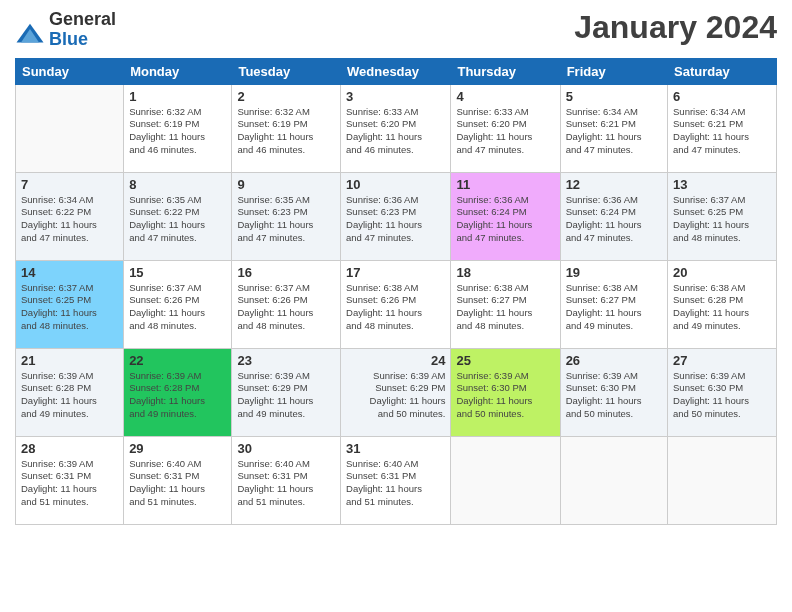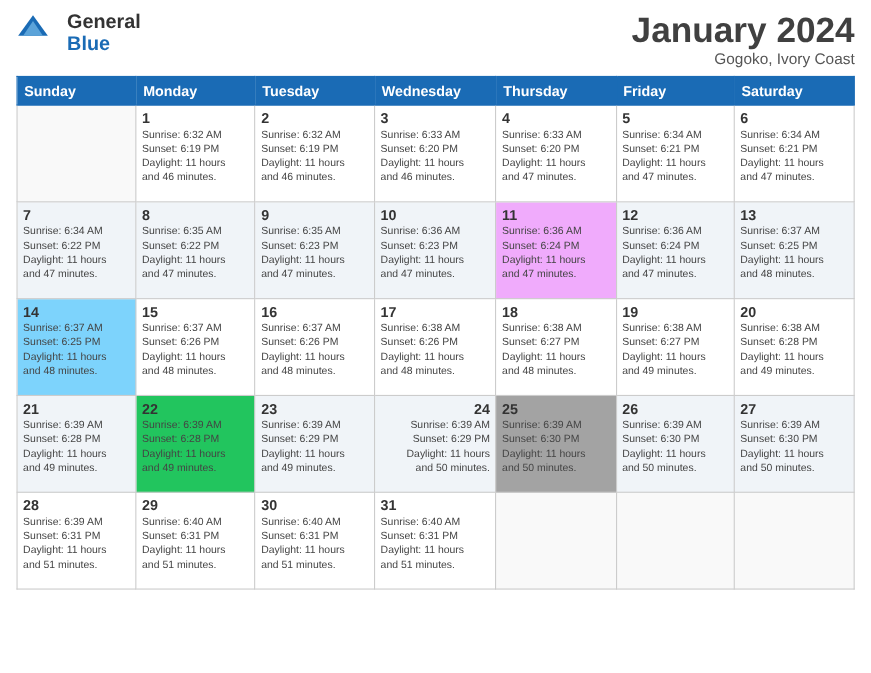--- a/index.html
+++ b/index.html
@@ -17,22 +17,22 @@
       padding: 10px 15px;
     }
     .header {
       display: flex;
       justify-content: space-between;
       align-items: flex-start;
       margin-bottom: 8px;
     }
     .logo {
       display: flex;
-      align-items: flex-start;
-      gap: 16px;
+      align-items: flex-end;
+      gap: 4px;
     }
     .logo-text {
       display: flex;
       flex-direction: column;
       line-height: 1.1;
     }
     .logo-general {
       font-size: 18px;
       font-weight: bold;
       color: #333;
@@ -107,21 +107,20 @@
         <polygon points="20,5 38,30 2,30" fill="#1a6bb5"></polygon>
         <polygon points="20,12 32,30 8,30" fill="#5ba3d9"></polygon>
       </svg>
       <div class="logo-text">
         <span class="logo-general">General</span>
         <span class="logo-blue">Blue</span>
       </div>
     </div>
     <div class="title-block">
       <div class="month-title">January 2024</div>
-      <div class="subtitle">Gogoko, Ivory Coast</div>
     </div>
   </div>
 
   <table class="calendar">
     <thead>
       <tr>
         <th>Sunday</th>
         <th>Monday</th>
         <th>Tuesday</th>
         <th>Wednesday</th>
@@ -300,21 +299,21 @@
 Daylight: 11 hours
 and 49 minutes.</div>
           </td>
           <td style="background: rgb(240, 244, 248); text-align: right;">
             <span class="day-num">24</span>
             <div class="day-info" style="white-space: pre-line;">Sunrise: 6:39 AM
 Sunset: 6:29 PM
 Daylight: 11 hours
 and 50 minutes.</div>
           </td>
-          <td style="background: #a3a3a3;">
+          <td style="background: #bef264;">
             <span class="day-num">25</span>
             <div class="day-info" style="white-space: pre-line;">Sunrise: 6:39 AM
 Sunset: 6:30 PM
 Daylight: 11 hours
 and 50 minutes.</div>
           </td>
           <td style="background: rgb(240, 244, 248);">
             <span class="day-num">26</span>
             <div class="day-info" style="white-space: pre-line;">Sunrise: 6:39 AM
 Sunset: 6:30 PM

